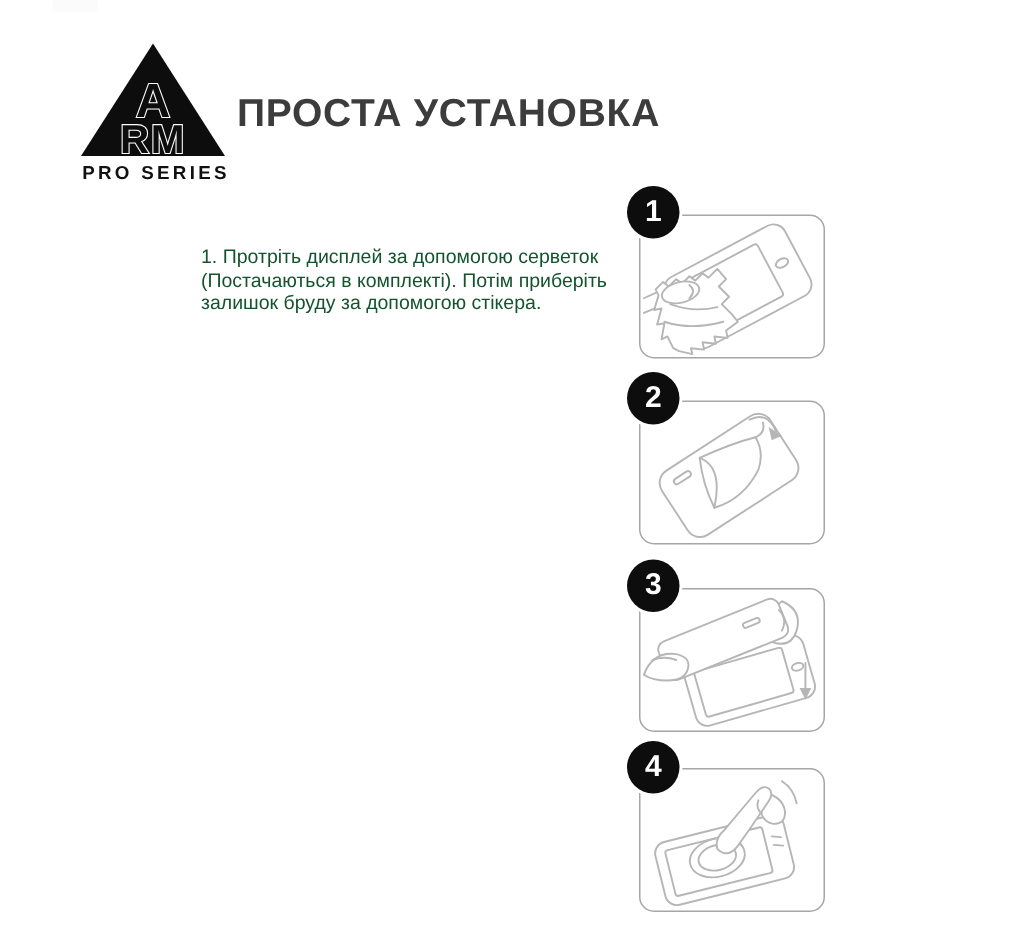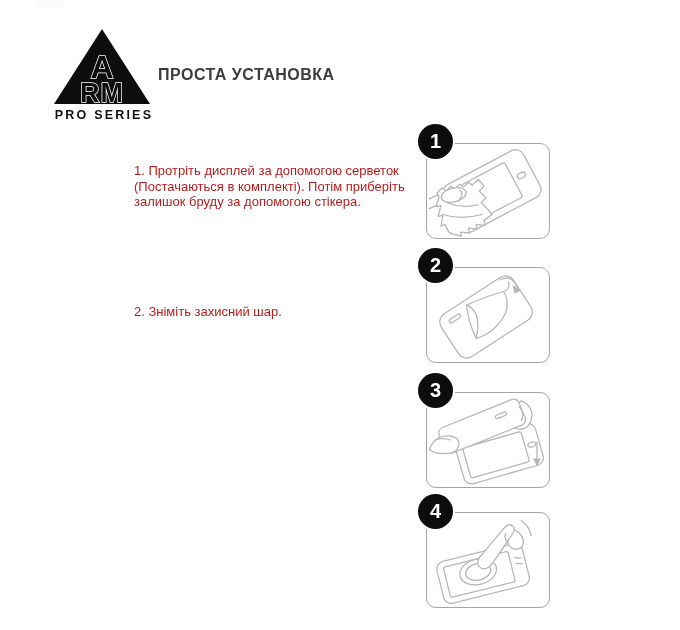--- a/index.html
+++ b/index.html
@@ -10,27 +10,27 @@
   .artifact{position:absolute;left:35px;top:0;width:30px;height:8px;background:#fbfbfb;}
 
   
   .logo{position:absolute;left:50px;top:26px;width:104px;height:96px;}
   .logo svg{display:block;width:100%;height:100%;}
   .logo text{font-family:"Liberation Sans",sans-serif;font-weight:bold;}
 
   
   .title{
     position:absolute;left:158px;top:60px;width:360px;
-    font-size:16px;font-weight:bold;color:#3c3c3c;letter-spacing:.5px;line-height:30px;
+    font-size:26px;font-weight:bold;color:#3c3c3c;letter-spacing:.5px;line-height:30px;
   }
 
   
   .step-text{
     position:absolute;left:134px;width:345px;
-    font-size:13px;line-height:15.5px;color:#b91c1c;white-space:pre-line;
+    font-size:13px;line-height:15.5px;color:#14532d;white-space:pre-line;
   }
   .step-text.s1{top:163px;}
   .step-text.s2{top:304px;}
   .step-text.s3{top:410px;}
   .step-text.s4{top:536px;}
 
   
   .frame{
     position:absolute;left:426px;width:124px;height:96px;
     border:1px solid #a6a6a6;border-radius:10px;background:#fff;box-sizing:border-box;
@@ -71,21 +71,20 @@
       <text x="52" y="76" text-anchor="middle" font-size="27" fill="#0d0d0d" stroke="#ffffff" stroke-width="1.4" paint-order="stroke" letter-spacing="1">RM</text>
       <text x="54" y="93" text-anchor="middle" font-size="12.5" fill="#111111" letter-spacing="2.2">PRO SERIES</text>
     </svg>
   </div>
 
   <div class="title">ПРОСТА УСТАНОВКА</div>
 
   <div class="step-text s1">1. Протріть дисплей за допомогою серветок
 (Постачаються в комплекті). Потім приберіть
 залишок бруду за допомогою стікера.</div>
-  <div class="step-text s2">2. Зніміть захисний шар.</div>
 
   <div class="frame f1">
     <svg viewBox="0 0 124 96">
       <g transform="rotate(-28 66 48)">
         <rect class="lf" x="20" y="21" width="92" height="54" rx="9"></rect>
         <rect class="ln" x="27" y="28" width="64" height="40" rx="2"></rect>
         <ellipse class="ln" cx="100" cy="48" rx="4.5" ry="2.8"></ellipse>
       </g>
       <path class="ln" d="M2,56 L13,51 M2,66 L14,61"></path>
       <path class="lf" d="M10,50 L15,45 L19,48 L24,43 L28,46 L33,41 L37,44 L42,39 L46,42 L52,36

